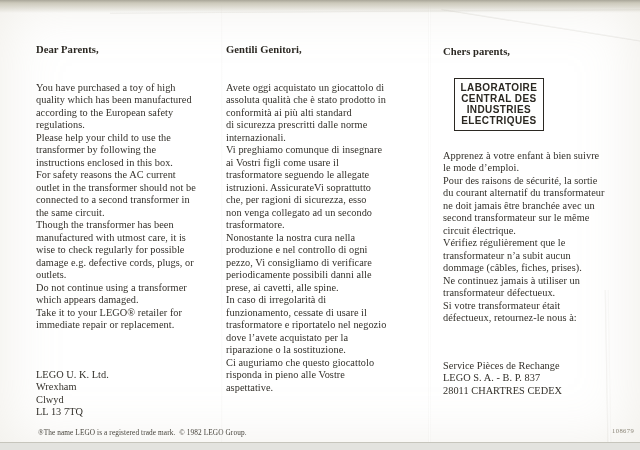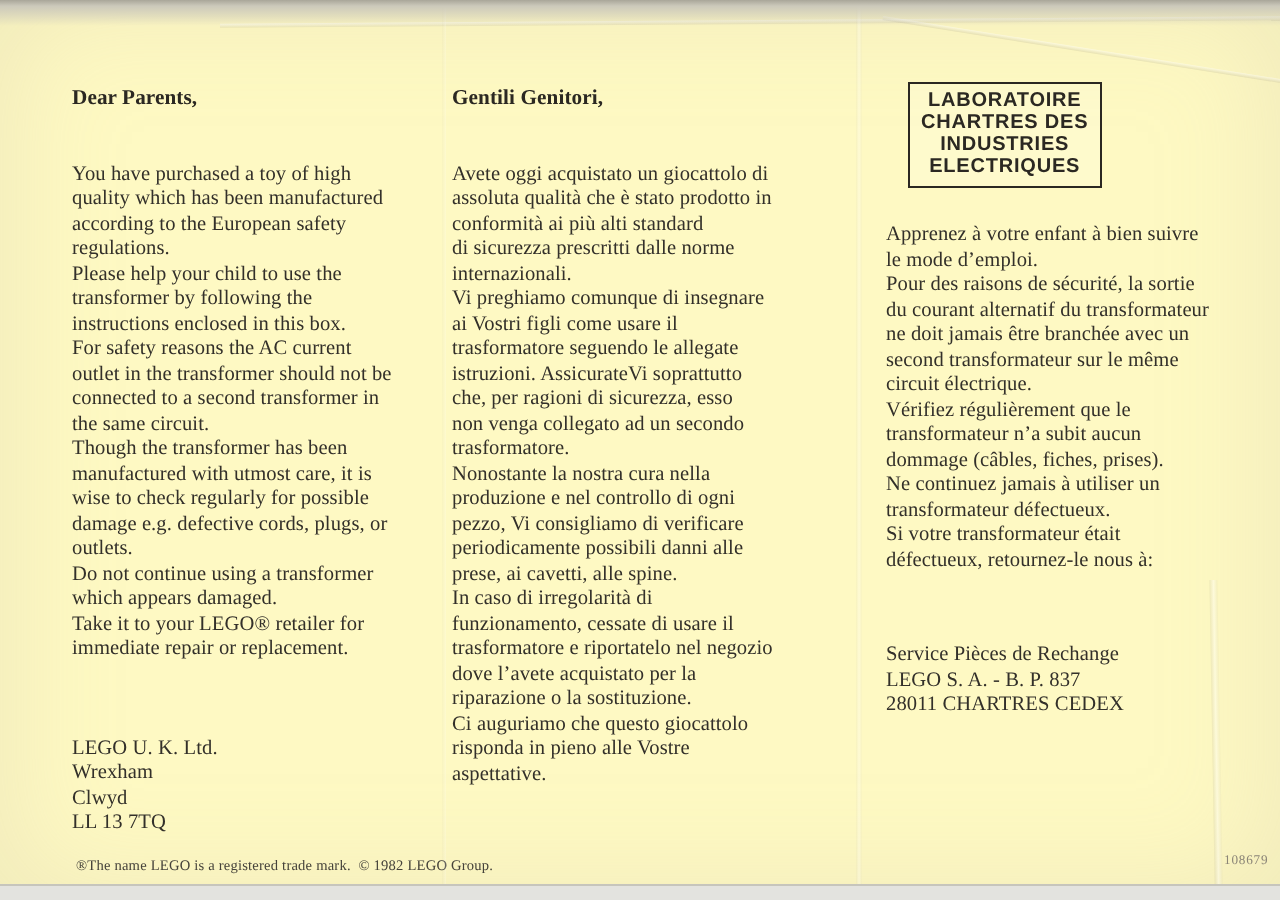--- a/index.html
+++ b/index.html
@@ -5,21 +5,21 @@
   html, body { margin: 0; padding: 0; }
   body {
     width: 640px; height: 450px;
     background: #d6d4cc;
     font-family: "Liberation Serif", serif;
     overflow: hidden;
     position: relative;
   }
   .paper {
     position: absolute; inset: 0;
-    background: #fef9c3;
+    background: #ffffff;
     color: #33302a;
     box-shadow: inset 0 0 60px rgba(190,182,158,0.25);
     padding-left: 12px;
   }
   
   .edge-top {
     position: absolute; left: 0; right: 0; top: 0; height: 14px;
     background: linear-gradient(180deg, #a9a699 0px, #ccc9bb 3px, rgba(242,239,225,0) 13px);
     pointer-events: none;
   }
@@ -160,22 +160,23 @@
 funzionamento, cessate di usare il
 trasformatore e riportatelo nel negozio
 dove l’avete acquistato per la
 riparazione o la sostituzione.
 Ci auguriamo che questo giocattolo
 risponda in pieno alle Vostre
 aspettative.</div>
   </section>
 
   <section class="col col-fr">
+    <h3>Chers parents,</h3>
     <div class="lab-box">LABORATOIRE
-CHARTRES DES
+CENTRAL DES
 INDUSTRIES
 ELECTRIQUES</div>
     <div class="fr-body">Apprenez à votre enfant à bien suivre
 le mode d’emploi.
 Pour des raisons de sécurité, la sortie
 du courant alternatif du transformateur
 ne doit jamais être branchée avec un
 second transformateur sur le même
 circuit électrique.
 Vérifiez régulièrement que le

